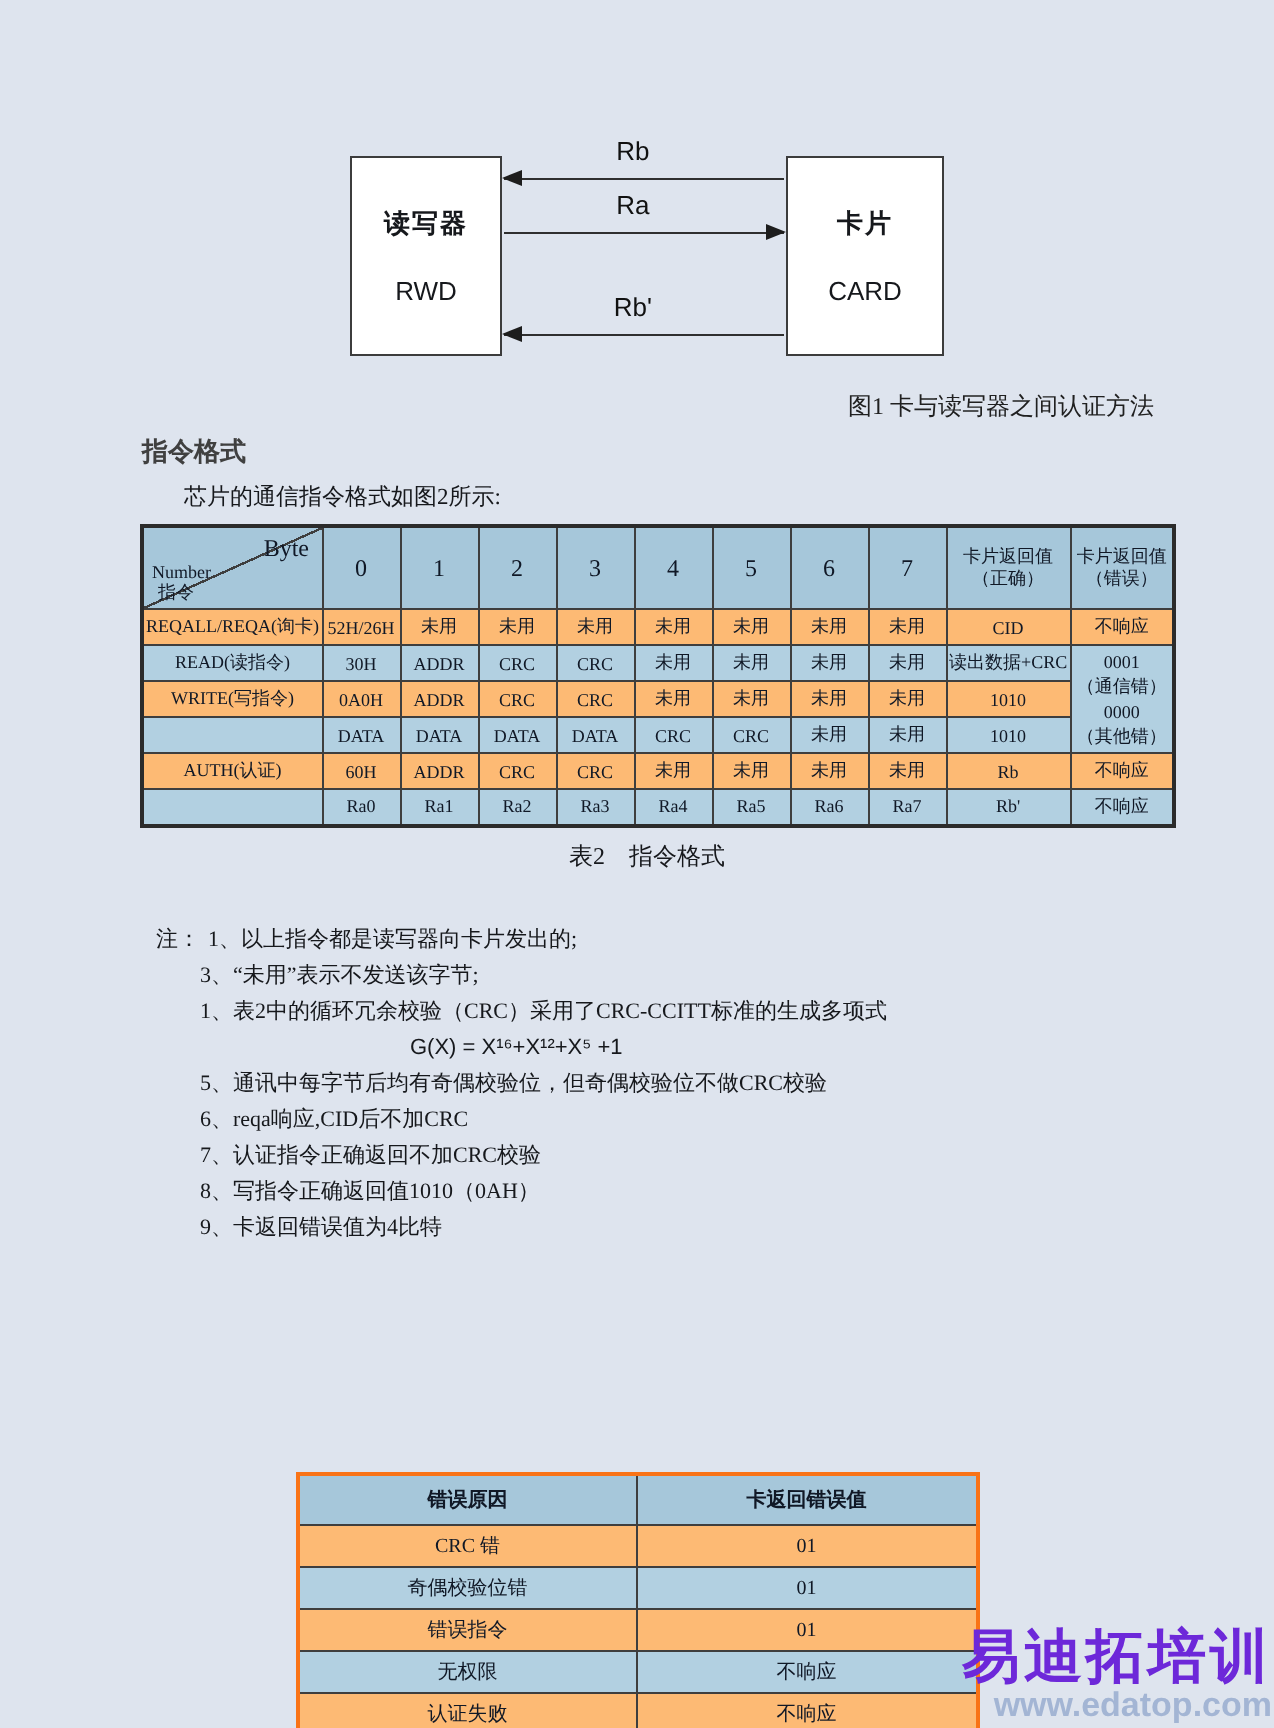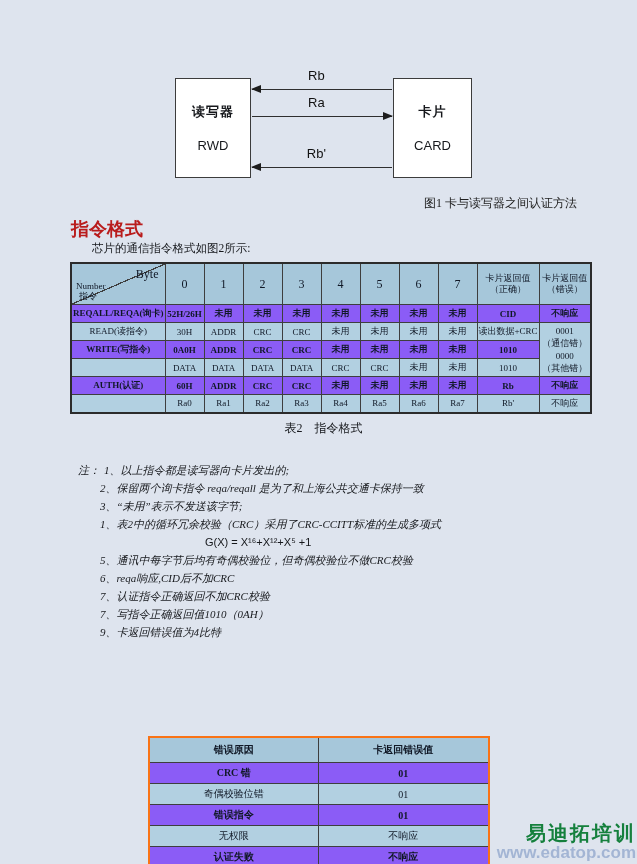--- a/index.html
+++ b/index.html
@@ -28,64 +28,64 @@
     position:absolute; left:46%; transform:translateX(-50%); top:-21px;
     font-family:"Liberation Sans","DejaVu Sans",sans-serif; font-size:13px; color:#111;
   }
   .head { position:absolute; top:-4px; width:0; height:0;
           border-top:4.5px solid transparent; border-bottom:4.5px solid transparent; }
   .head-left  { left:-1px;  border-right:10px solid #1d1d1d; }
   .head-right { right:-1px; border-left:10px solid #1d1d1d; }
   .fig-caption { position:absolute; top:195px; left:70px; width:507px;
                  text-align:right; font-size:12px; color:#202020; }
   
-  .heading { position:absolute; left:71px; top:217px; font-size:18px; font-weight:bold;
-             font-family:"Liberation Sans","DejaVu Sans",sans-serif; color:#b91c1c; }
+  .heading { position:absolute; left:71px; top:217px; font-size:13px; font-weight:bold;
+             font-family:"Liberation Sans","DejaVu Sans",sans-serif; color:#404040; }
   .intro   { position:absolute; left:92px; top:241px; font-size:11.5px; }
   
   table.cmd { position:absolute; left:70px; top:262px; border-collapse:collapse;
               table-layout:fixed; border:2px solid #2b2b2b; }
   table.cmd td { border:1px solid #3e3e3e; text-align:center; vertical-align:middle;
                  padding:0 1px; overflow:hidden; font-size:9px; color:#101826;
                  white-space:nowrap; }
   table.cmd tr.hdr td { background:#a6c7da; height:40px; font-size:12px;
                         white-space:normal; line-height:1.25; }
   table.cmd tr.hdr td.ret-hdr { font-size:9px; }
   table.cmd tr.body { height:18px; }
-  tr.r-white td { background:#8b5cf6;font-weight:bold; }
+  tr.r-white td { background:#fdba74; }
   tr.r-blue  td { background:#b2d0e1; }
   td.merged { background:#b2d0e1 !important; white-space:normal;
               line-height:1.35; font-size:9px; }
   td.fs8 { font-size:8px; }
   td.corner { position:relative; padding:0;
     background:linear-gradient(to bottom right,
        #a6c7da 49.2%, #3e3e3e 49.2%, #3e3e3e 50.8%, #a6c7da 50.8%) !important; }
   td.corner .c-byte   { position:absolute; top:3px;  right:6px; font-size:12px; }
   td.corner .c-number { position:absolute; left:4px; top:17px;  font-size:9px; }
   td.corner .c-cmd    { position:absolute; left:7px; bottom:2px; font-size:9px; }
   .tbl-caption { position:absolute; top:420px; left:70px; width:507px;
                  text-align:center; font-size:12px; }
   
   .notes { position:absolute; left:78px; top:461px; width:490px; font-size:11px; }
-  .note-line { line-height:18px; white-space:nowrap;font-style:italic; }
+  .note-line { line-height:18px; white-space:nowrap; }
   .note-line .indent { padding-left:22px; display:inline-block; }
   .note-formula { line-height:18px; padding-left:127px;
                   font-family:"Liberation Sans","DejaVu Sans",sans-serif; }
   .notes-prefix { margin-right:4px; }
   
   table.err { position:absolute; left:148px; top:736px; border-collapse:collapse;
               table-layout:fixed; border:2px solid #f97316; }
   table.err td { border:1px solid #3e3e3e; text-align:center; vertical-align:middle;
                  font-size:10px; color:#101826; }
   table.err tr.hdr td { background:#a6c7da; height:22px; font-weight:bold; }
   table.err tr.body { height:21px; }
   
   .watermark { position:absolute; right:1px; bottom:1px; text-align:right;
                font-family:"Liberation Sans","DejaVu Sans",sans-serif; }
-  .wm-brand { font-size:20px; font-weight:bold; color:#15803d;
+  .wm-brand { font-size:29px; font-weight:bold; color:#6d28d9;
               letter-spacing:2px; line-height:1.05; }
   .wm-url   { font-size:17px; font-weight:bold; color:#a3b5d4; line-height:1.1; }
 </style>
 </head>
 <body>
 
 <div class="page">
 
   <div class="dev-box" id="card-box">
     <div class="cn">卡片</div>
@@ -226,28 +226,27 @@
       <td>Ra7</td>
       <td>Rb'</td>
       <td>不响应</td>
     </tr>
   </tbody>
     </table>
   <div class="tbl-caption">表2　指令格式</div>
 
   <div class="notes">
     <div class="note-line"><span class="notes-prefix">注：</span><span>1、以上指令都是读写器向卡片发出的;</span></div>
-    <div class="note-line"><span class="indent">2、保留两个询卡指令 reqa/reqall 是为了和上海公共交通卡保持一致</span></div>
     <div class="note-line"><span class="indent">3、“未用”表示不发送该字节;</span></div>
     <div class="note-line"><span class="indent">1、表2中的循环冗余校验（CRC）采用了CRC-CCITT标准的生成多项式</span></div>
     <div class="note-formula">G(X) = X¹⁶+X¹²+X⁵ +1</div>
     <div class="note-line"><span class="indent">5、通讯中每字节后均有奇偶校验位，但奇偶校验位不做CRC校验</span></div>
     <div class="note-line"><span class="indent">6、reqa响应,CID后不加CRC</span></div>
     <div class="note-line"><span class="indent">7、认证指令正确返回不加CRC校验</span></div>
-    <div class="note-line"><span class="indent">7、写指令正确返回值1010（0AH）</span></div>
+    <div class="note-line"><span class="indent">8、写指令正确返回值1010（0AH）</span></div>
     <div class="note-line"><span class="indent">9、卡返回错误值为4比特</span></div>
   </div>
 
   <table class="err">
     <colgroup>
         <col style="width:169px">
         <col style="width:171px">
       </colgroup>
     <tbody>
         <tr class="hdr">

